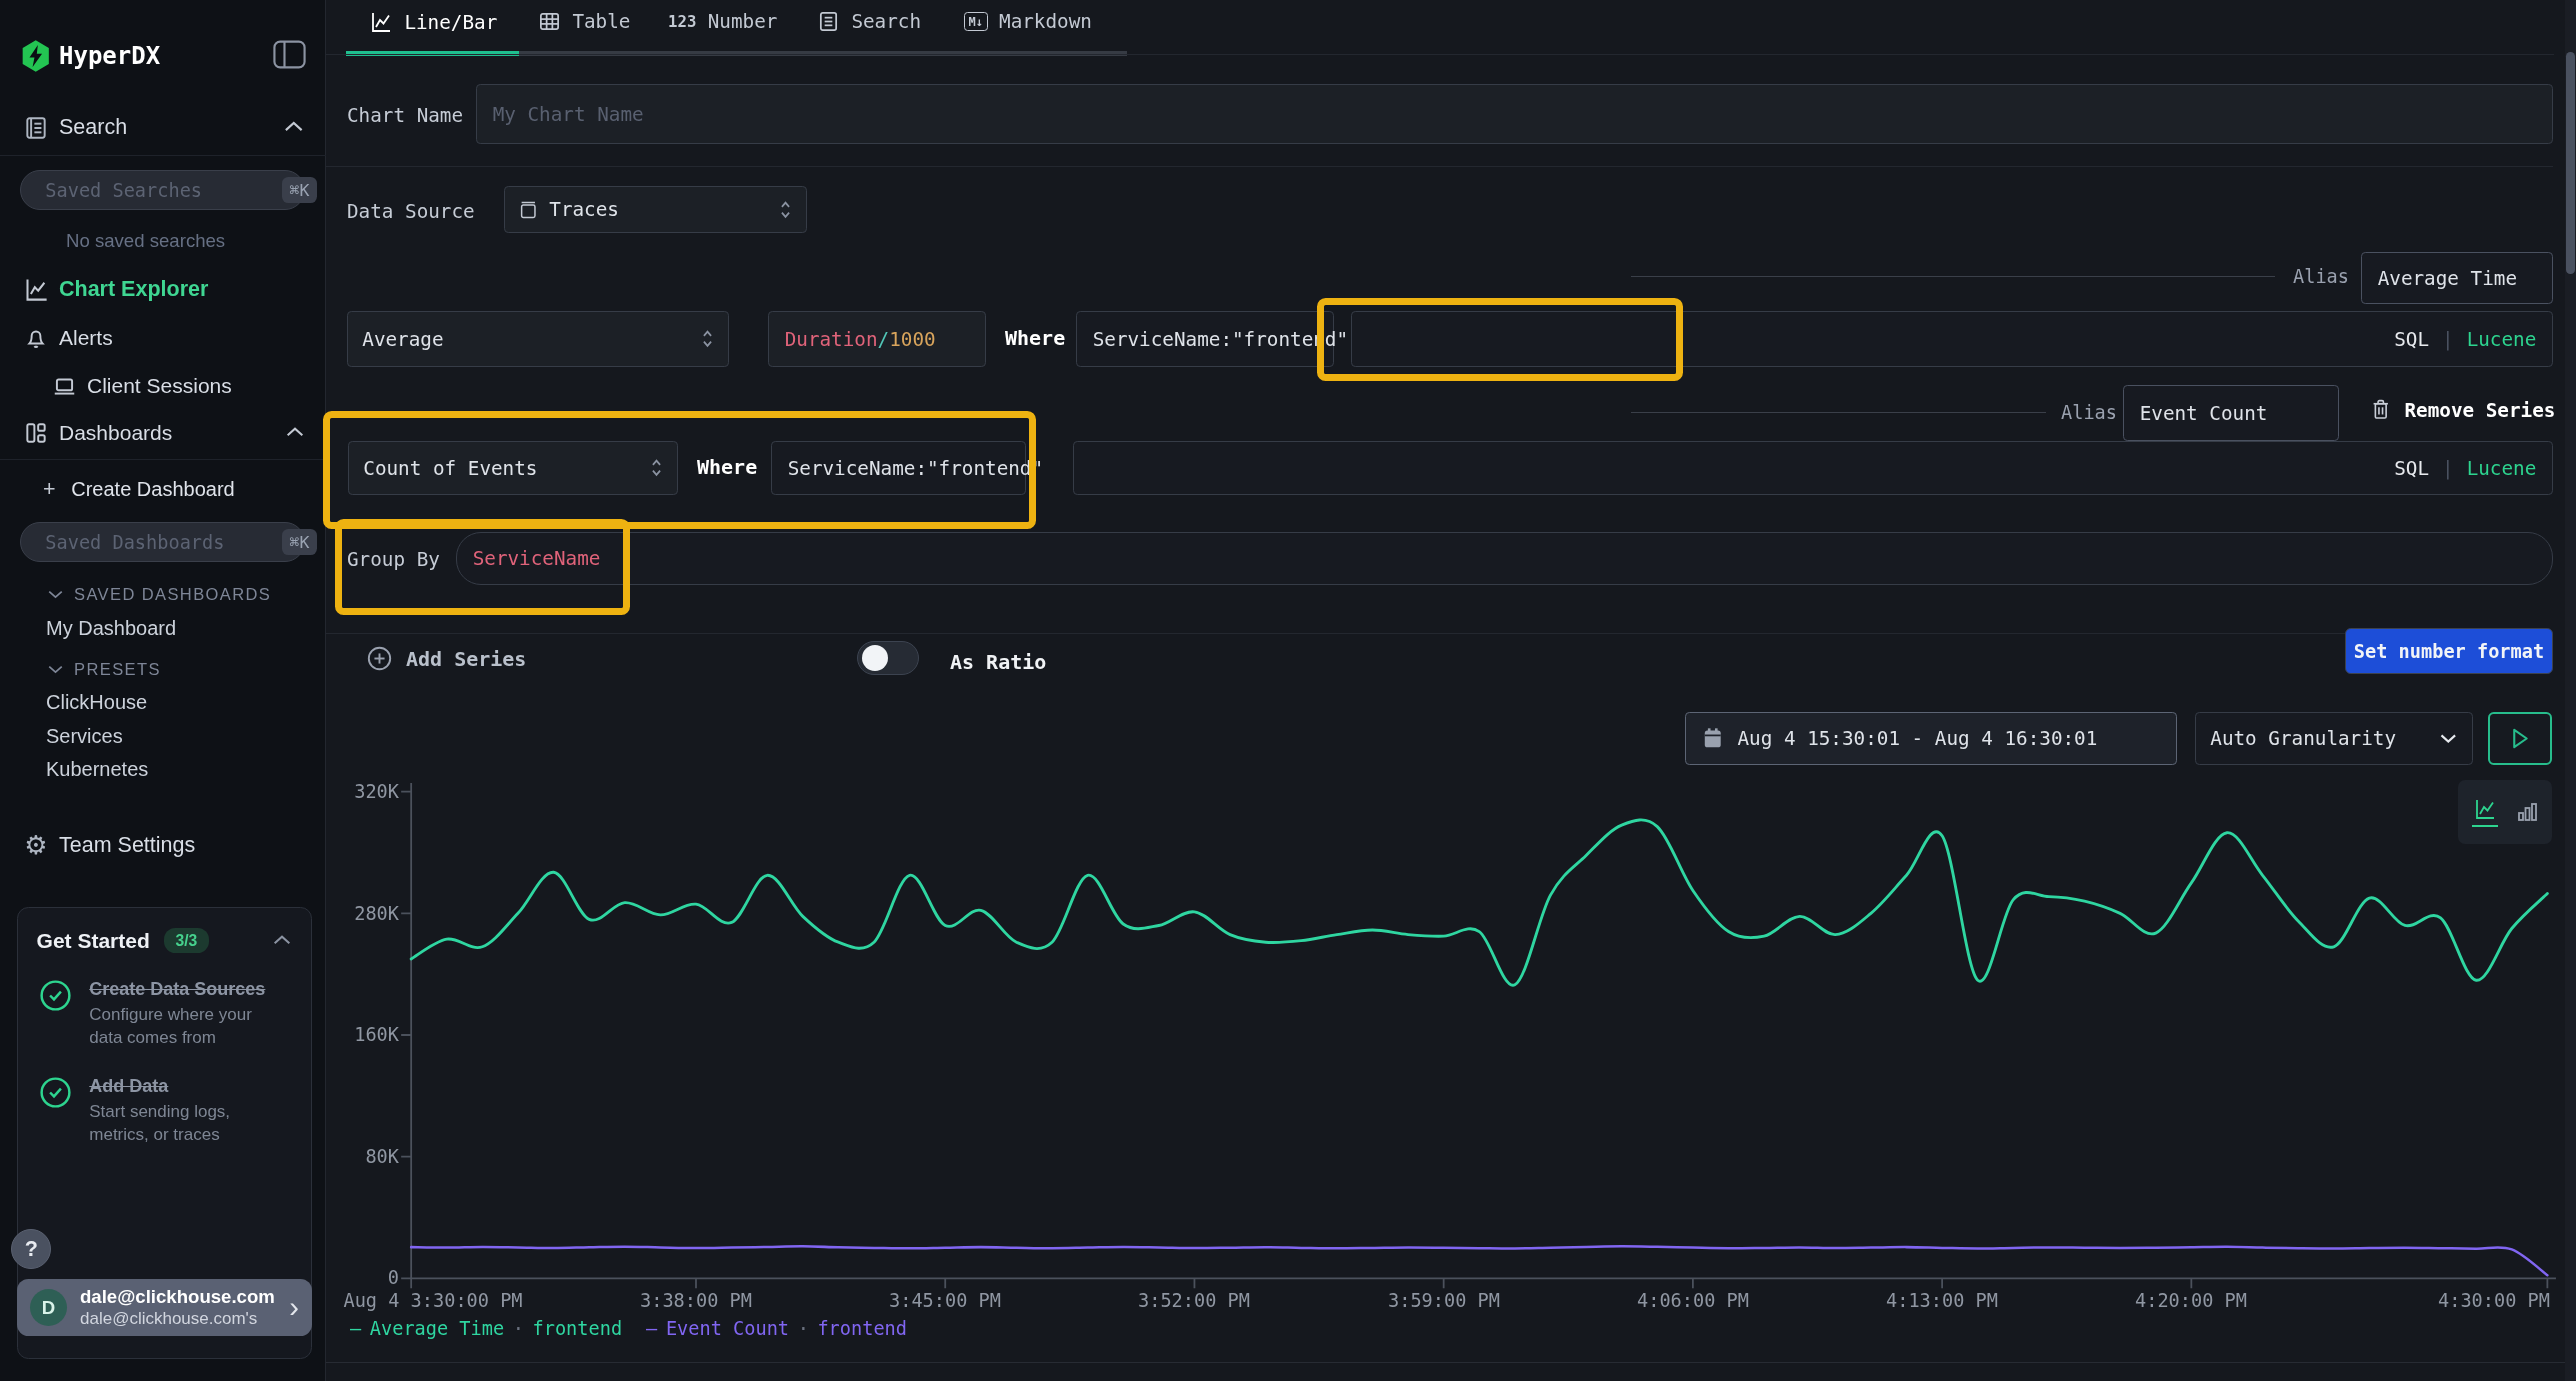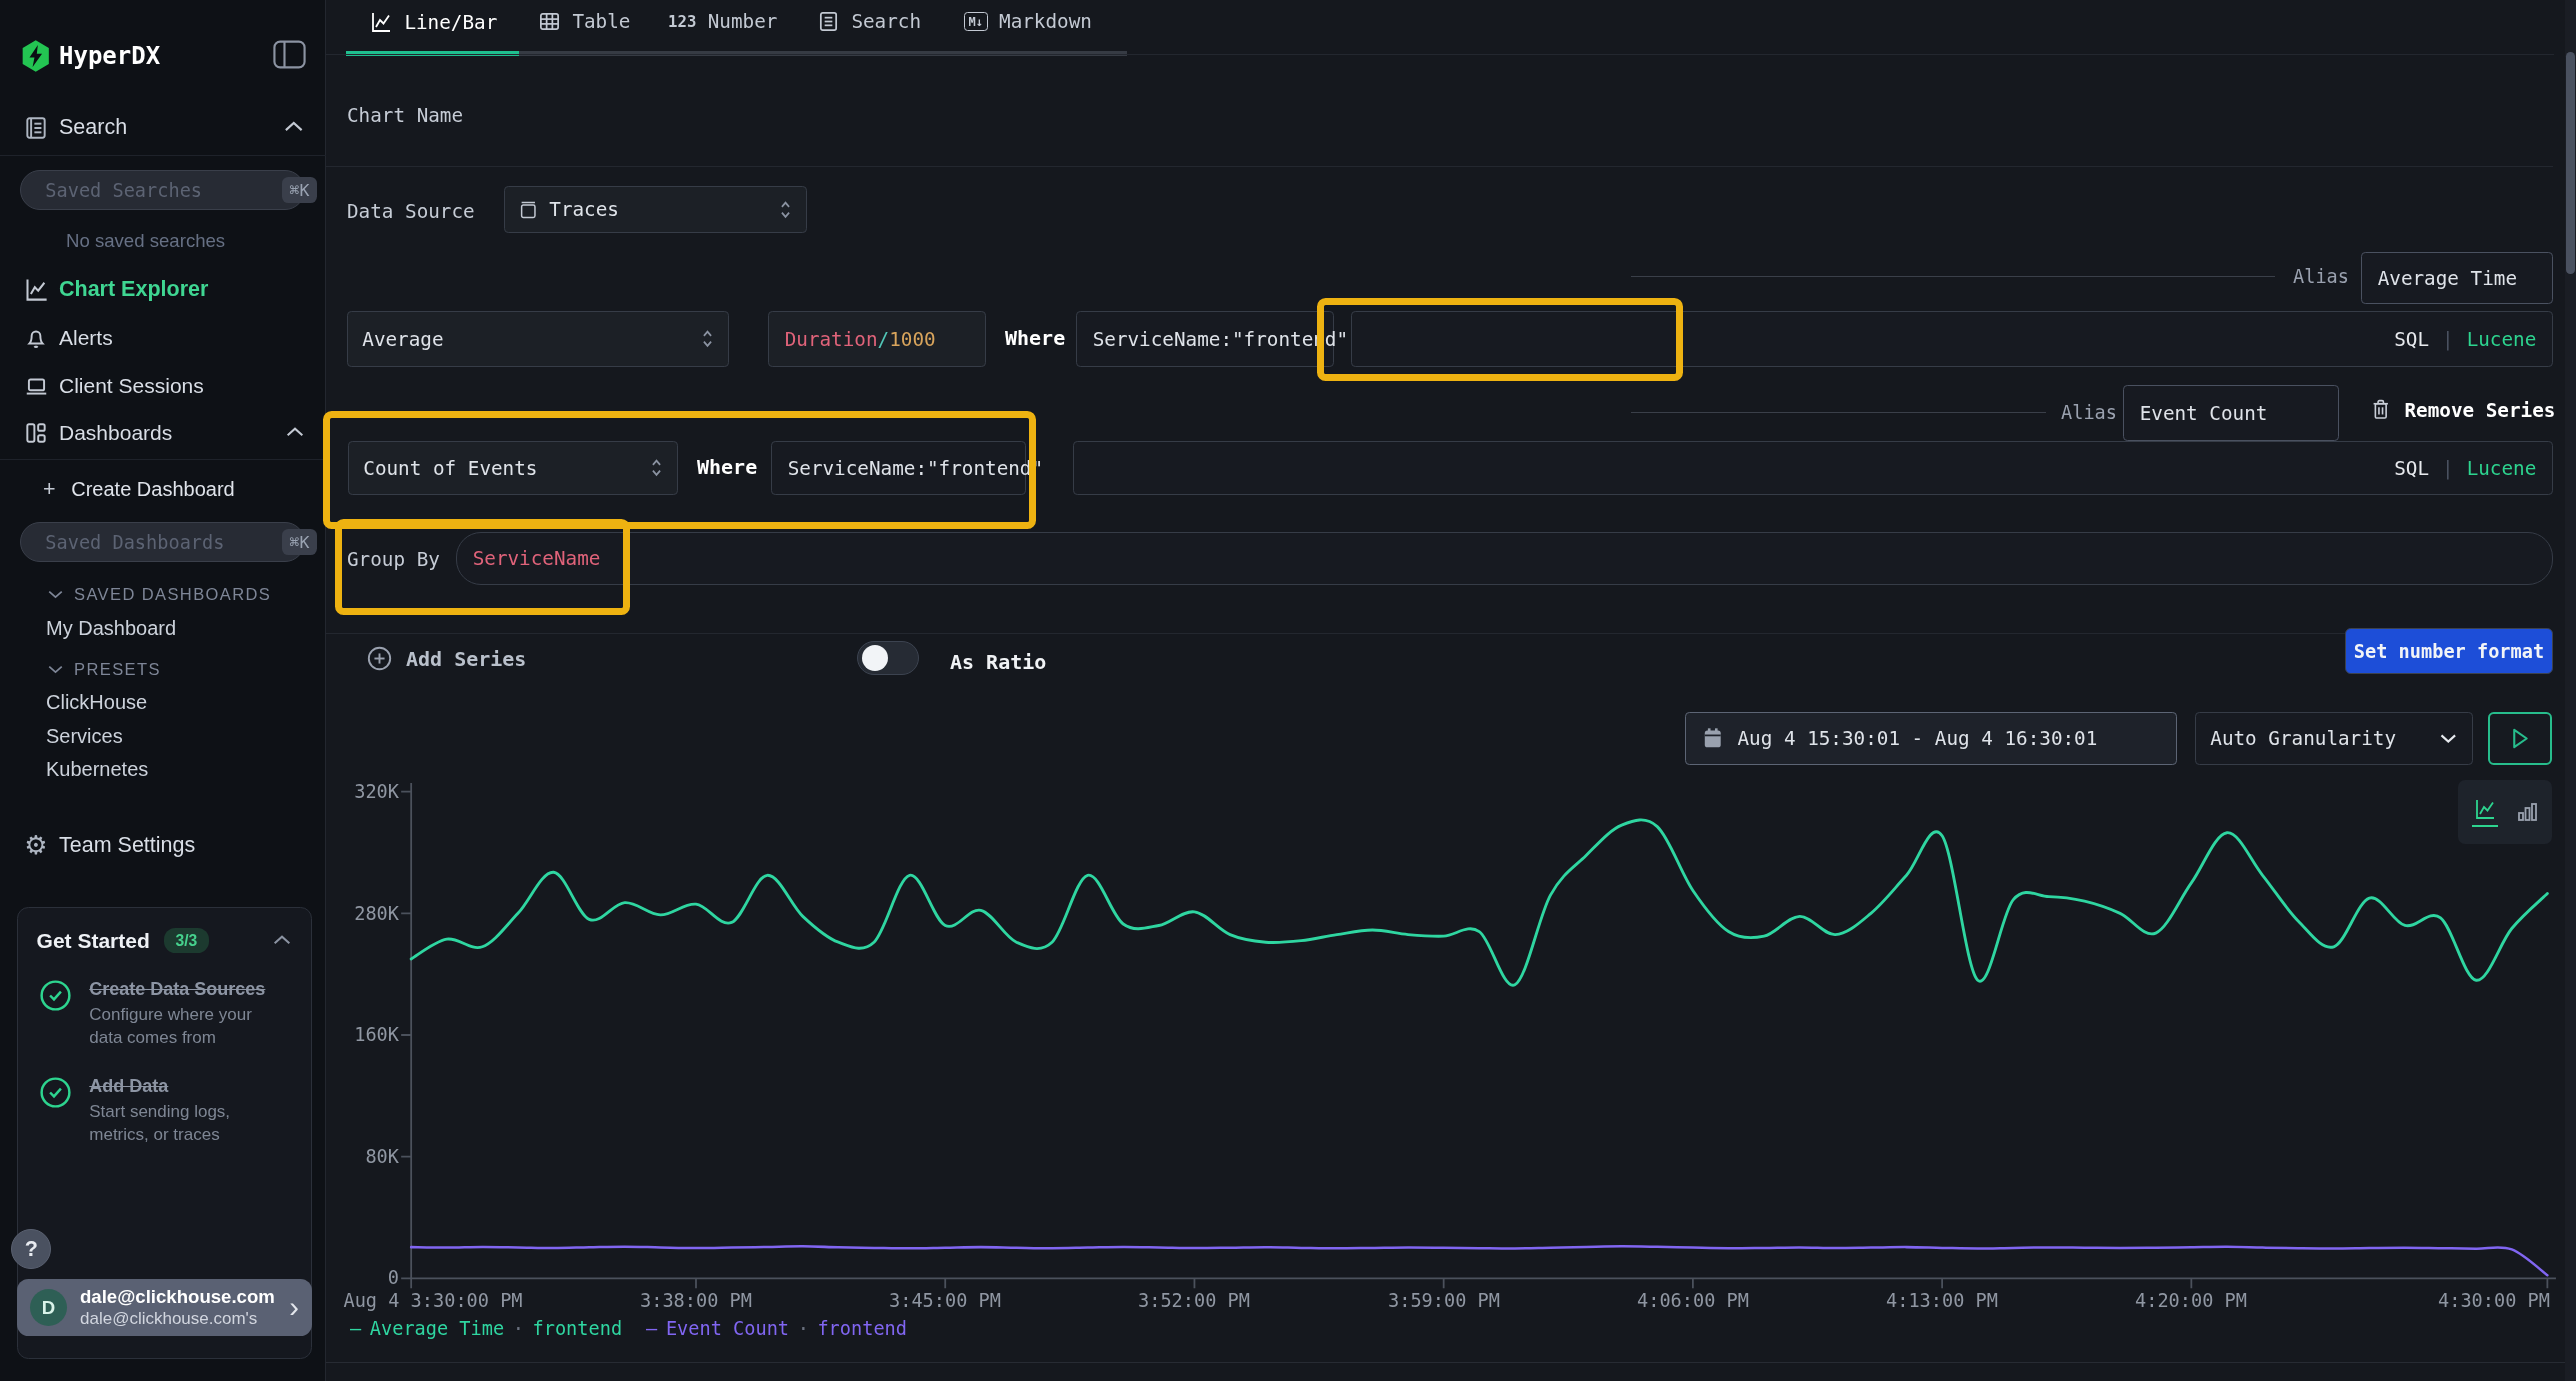--- a/index.html
+++ b/index.html
@@ -183,21 +183,21 @@
   <div class="sb-row" style="top:319px;">
     <span class="sb-ico">
       <svg width="26" height="26" viewBox="0 0 24 24" fill="none" stroke="#c3c9d3" stroke-width="1.8">
           <path d="M6 17 C7.5 15.5 8 13.5 8 10 a4 4 0 0 1 8 0 c0 3.5 .5 5.5 2 7 Z"></path>
           <path d="M10.5 19.5 a1.8 1.8 0 0 0 3 0"></path>
         </svg>
     </span>
     <span class="sb-label">Alerts</span>
   </div>
 
-  <div class="sb-row" style="top:367px;">
+  <div class="sb-row" style="top:367px;padding-left:28px;">
     <span class="sb-ico">
       <svg width="27" height="26" viewBox="0 0 24 24" fill="none" stroke="#c3c9d3" stroke-width="1.8">
           <rect x="5" y="6" width="14" height="10" rx="1.5"></rect>
           <path d="M3 19 H21"></path>
         </svg>
     </span>
     <span class="sb-label">Client Sessions</span>
   </div>
 
   <div class="sb-row" style="top:414px;">
@@ -343,20 +343,23 @@
     <div class="tab" style="left:638px;">
       <span class="mono" style="font-size:12px;font-weight:bold;color:#c3c9d3;border:1.4px solid #c3c9d3;border-radius:3.6px;padding:1.4px 3.6px;">M↓</span>
       <span>Markdown</span>
     </div>
     <div class="tab-underline-green"></div>
     <div class="tab-underline-gray"></div>
     <div class="tab-border"></div>
   </div>
 
   <div class="fld-label abs" style="left:21px;top:104px;">Chart Name</div>
+  <div class="inputbox abs" style="left:150px;top:84px;width:2077px;height:60px;">
+    <input type="text" placeholder="My Chart Name" style="">
+  </div>
 
   <div class="divline" style="left:0;top:166px;width:2227px;"></div>
 
   <div class="fld-label abs" style="left:21px;top:200px;">Data Source</div>
   <div class="selbox abs" style="left:178px;top:186px;width:303px;height:47px;">
     <span style="display:flex;align-items:center;gap:11.4px;">
       <svg width="18.6" height="20" viewBox="0 0 22 24" fill="none" stroke="#c3c9d3" stroke-width="1.8">
           <rect x="3" y="6" width="16" height="15" rx="2"></rect>
           <line x1="3" y1="3" x2="19" y2="3"></line>
           <line x1="5" y1="9.5" x2="17" y2="9.5" opacity="0"></line>

